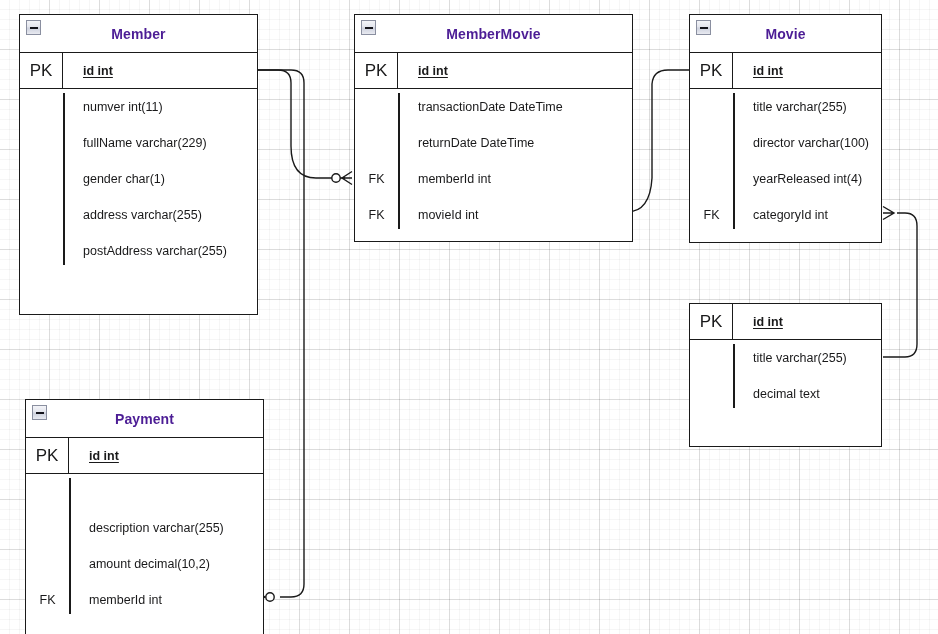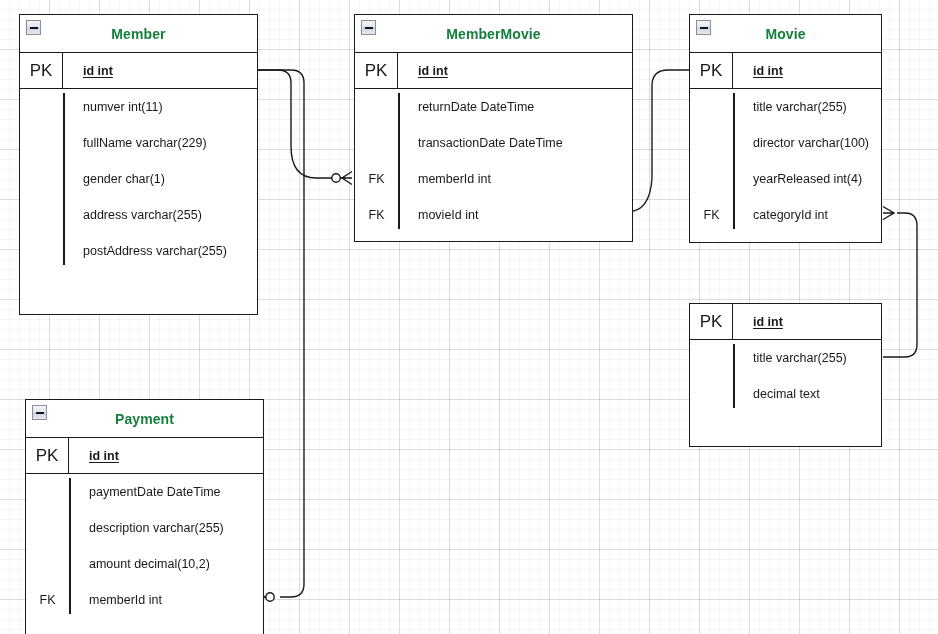--- a/index.html
+++ b/index.html
@@ -38,21 +38,21 @@
     height: 38px;
     border-bottom: 1.6px solid #1a1a1a;
     display: flex;
     align-items: center;
     justify-content: center;
     background: #ffffff;
   }
   .entity-title {
     font-size: 14px;
     font-weight: bold;
-    color: #15803d;
+    color: #4c1d95;
     letter-spacing: 0.1px;
     line-height: 1;
   }
   .collapse-icon {
     position: absolute;
     left: 6px;
     top: 5px;
     width: 15px;
     height: 15px;
     box-sizing: border-box;
@@ -234,25 +234,25 @@
     </div>
     <div class="pk-row">
       <div class="key-cell">PK</div>
       <div class="name-cell">
           <span>id int</span>
         </div>
     </div>
     <div class="body-rows">
       <div class="attr-row">
         <div class="key-cell"></div>
+        <div class="name-cell">transactionDate DateTime</div>
+      </div>
+      <div class="attr-row">
+        <div class="key-cell"></div>
         <div class="name-cell">returnDate DateTime</div>
-      </div>
-      <div class="attr-row">
-        <div class="key-cell"></div>
-        <div class="name-cell">transactionDate DateTime</div>
       </div>
       <div class="attr-row">
         <div class="key-cell">FK</div>
         <div class="name-cell">memberId int</div>
       </div>
       <div class="attr-row">
         <div class="key-cell">FK</div>
         <div class="name-cell">movieId int</div>
       </div>
     </div>
@@ -315,21 +315,20 @@
     </div>
     <div class="pk-row">
       <div class="key-cell">PK</div>
       <div class="name-cell">
           <span>id int</span>
         </div>
     </div>
     <div class="body-rows">
       <div class="attr-row">
         <div class="key-cell"></div>
-        <div class="name-cell">paymentDate DateTime</div>
       </div>
       <div class="attr-row">
         <div class="key-cell"></div>
         <div class="name-cell">description varchar(255)</div>
       </div>
       <div class="attr-row">
         <div class="key-cell"></div>
         <div class="name-cell">amount decimal(10,2)</div>
       </div>
       <div class="attr-row">

